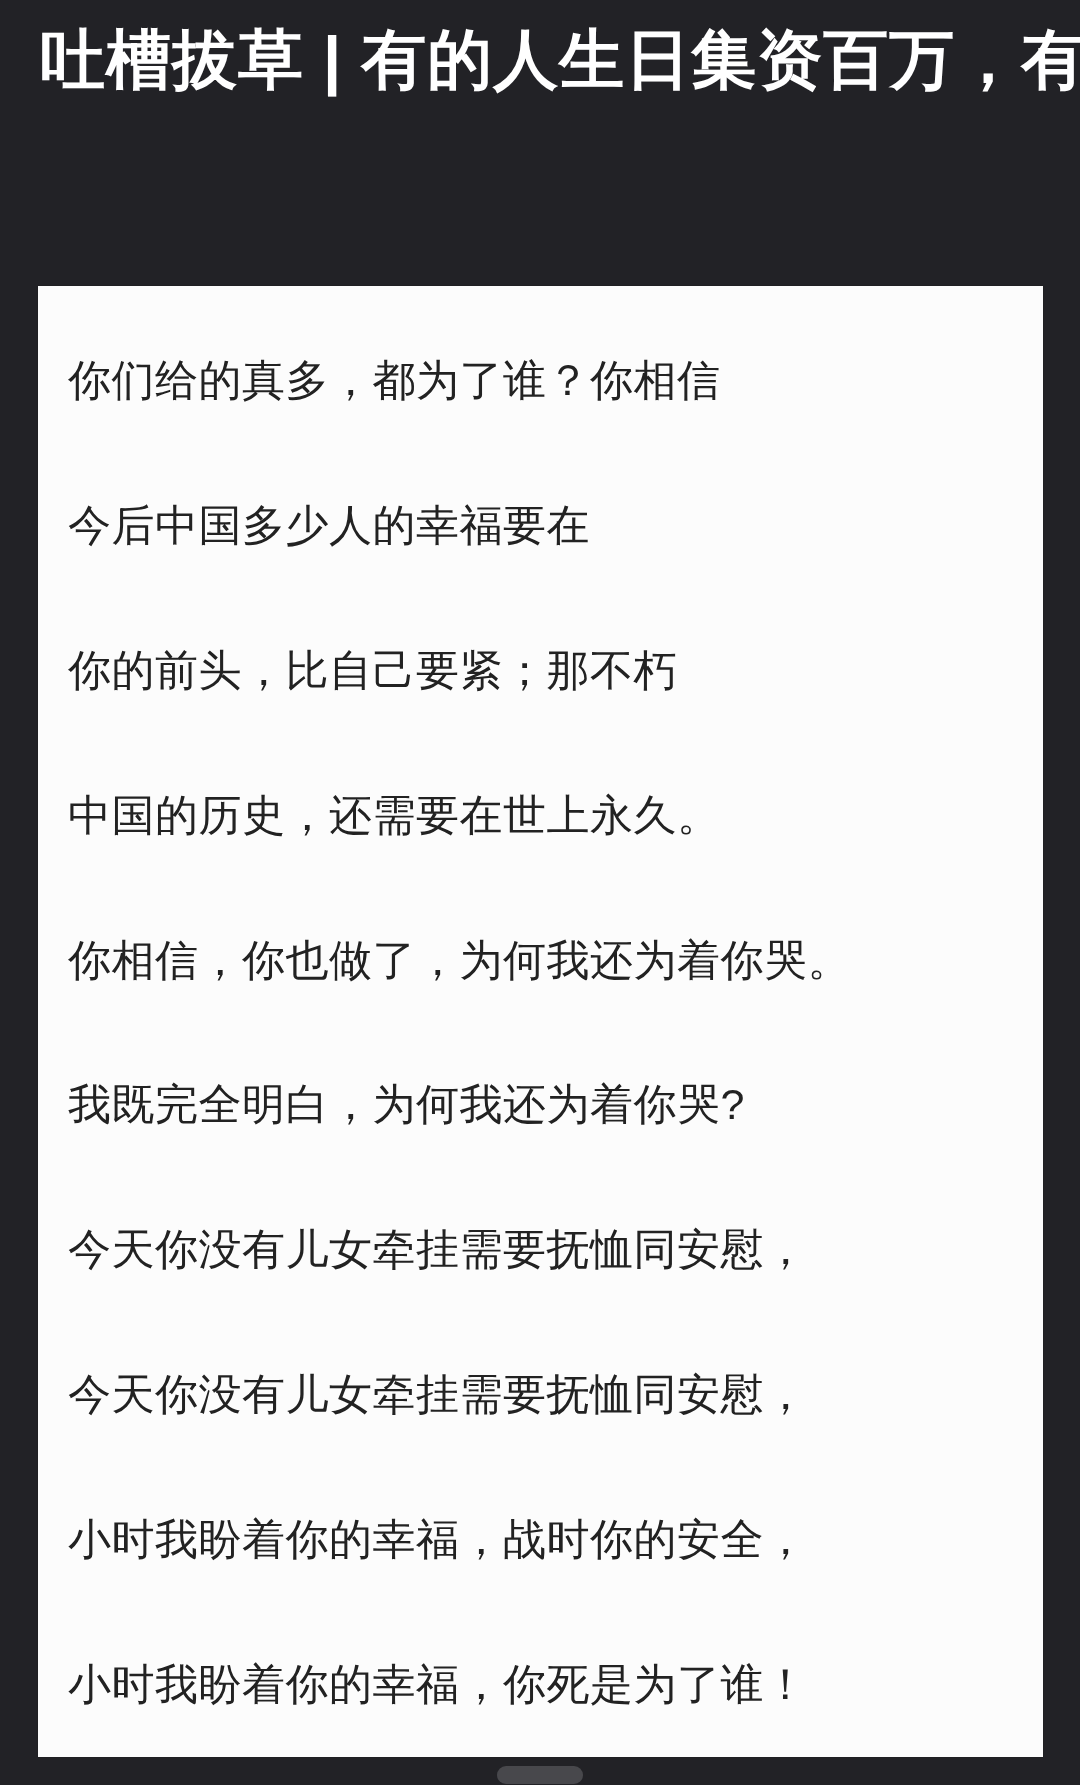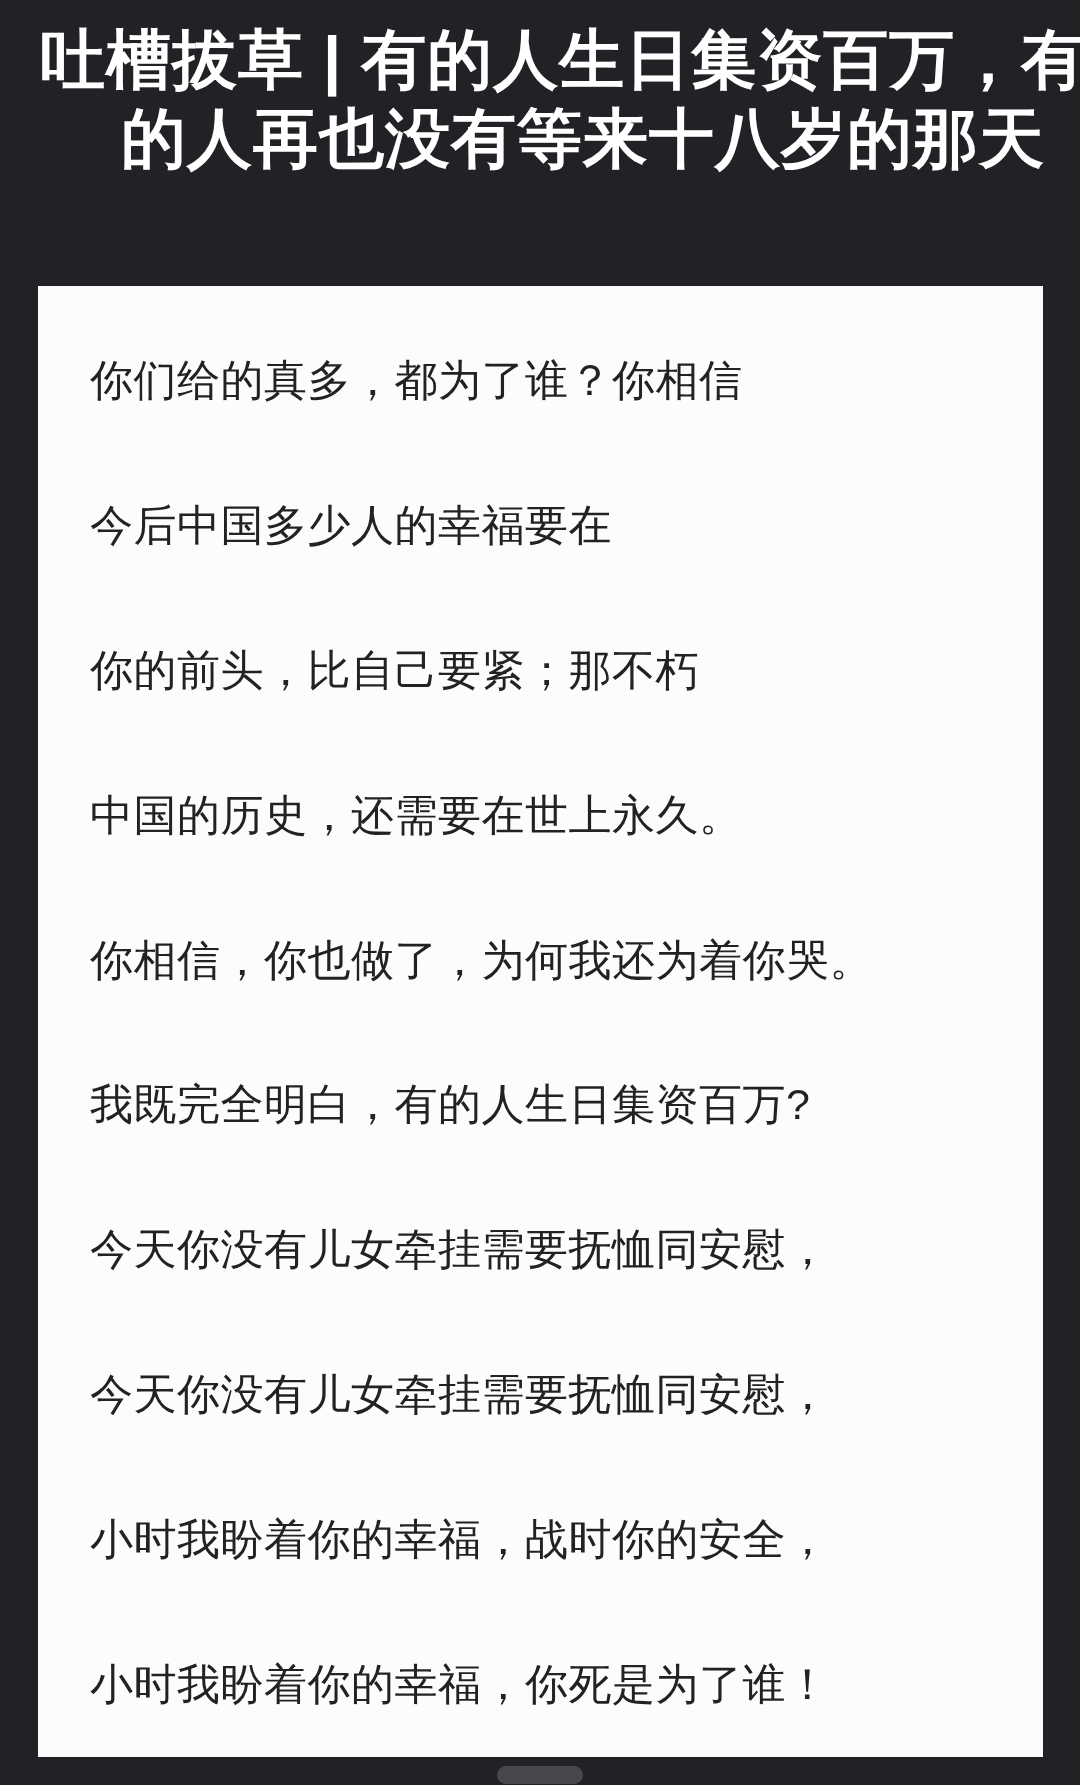--- a/index.html
+++ b/index.html
@@ -40,48 +40,46 @@
     padding-right: 20px;
   }
   .poem-line {
     height: 144.8px;
     display: flex;
     align-items: center;
     font-size: 43px;
     color: #222222;
     letter-spacing: 0.5px;
     white-space: nowrap;
-    margin-left: 22px;
   }
   .home-indicator {
     position: absolute;
     left: 497px;
     top: 1766px;
     width: 86px;
     height: 18px;
     border-radius: 9px;
     background: #48484c;
   }
 </style>
 </head>
 <body>
 
 <h1 class="page-title">
   <span>吐槽拔草 | 有的人生日集资百万，有</span>
-  <span>的人再也没有等来十八岁的那天</span>
 </h1>
 
 <div class="poem-card">
   <div class="poem">
     <div class="poem-line">你们给的真多，都为了谁？你相信</div>
     <div class="poem-line">今后中国多少人的幸福要在</div>
     <div class="poem-line">你的前头，比自己要紧；那不朽</div>
     <div class="poem-line">中国的历史，还需要在世上永久。</div>
     <div class="poem-line">你相信，你也做了，为何我还为着你哭。</div>
-    <div class="poem-line">我既完全明白，有的人生日集资百万?</div>
+    <div class="poem-line">我既完全明白，为何我还为着你哭?</div>
     <div class="poem-line">今天你没有儿女牵挂需要抚恤同安慰，</div>
     <div class="poem-line">今天你没有儿女牵挂需要抚恤同安慰，</div>
     <div class="poem-line">小时我盼着你的幸福，战时你的安全，</div>
     <div class="poem-line">小时我盼着你的幸福，你死是为了谁！</div>
   </div>
 </div>
 
 <div class="home-indicator"></div>
 
 </body></html>

